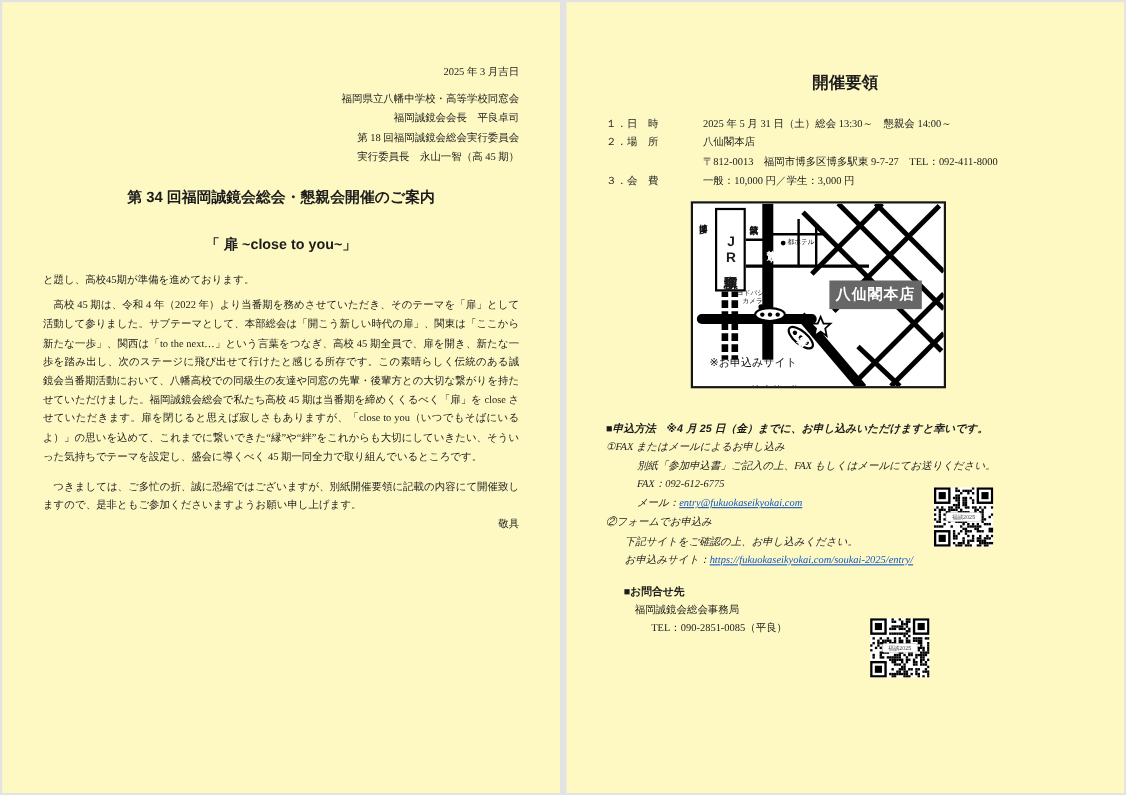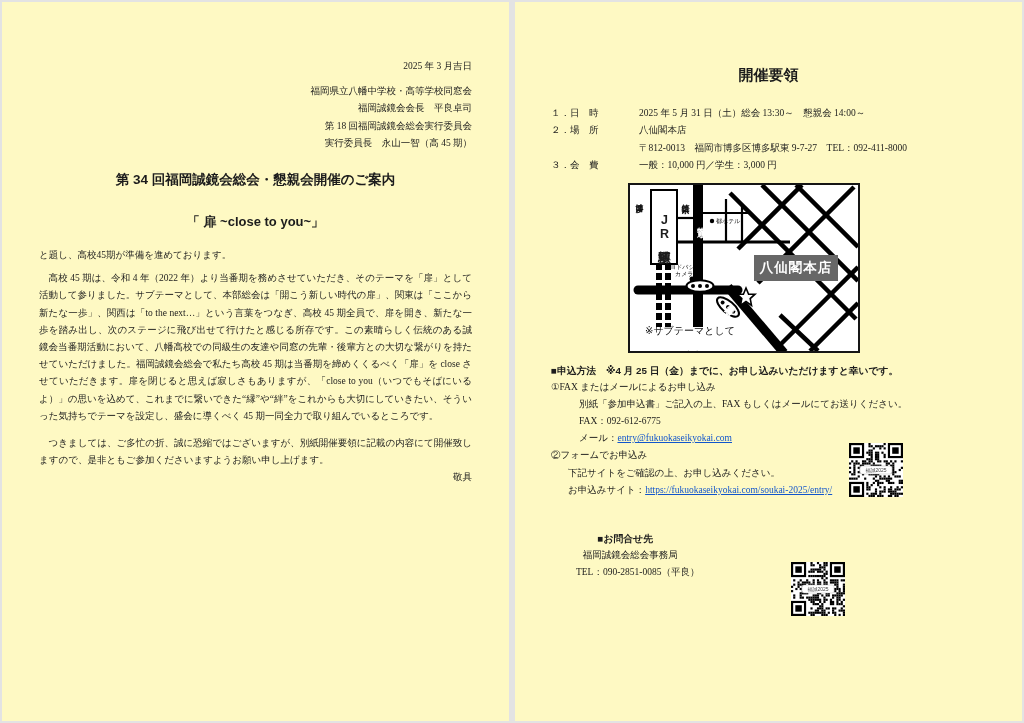--- a/index.html
+++ b/index.html
@@ -27,25 +27,25 @@
   .p1-keigu { margin-top:0px; text-align:right; }
 
   
   .p2-title { position:absolute; top:64px; left:0; width:100%; text-align:center;
               font-family:"Liberation Sans","DejaVu Sans",sans-serif; font-weight:bold; font-size:15px; }
   .p2-items { position:absolute; top:103px; left:36px; font-size:9.5px; line-height:17.4px; width:440px; }
   .p2-row { display:flex; }
   .p2-label { width:88px; flex:0 0 88px; }
   .p2-indent { padding-left:88px; }
 
-  .p2-apply { position:absolute; top:360px; left:36px; font-size:9.5px; line-height:17.1px; width:430px; }
+  .p2-apply { position:absolute; top:380px; left:36px; font-size:9.5px; line-height:17.1px; width:430px;font-style:italic; }
   .p2-head { font-family:"Liberation Sans","DejaVu Sans",sans-serif; font-weight:bold; font-size:9.8px; }
   .ind28 { padding-left:28px; }
   .ind17 { padding-left:17px; }
-  .p2-contact { position:absolute; top:528px; left:36px; font-size:9.5px; line-height:17.1px;text-align:center; }
+  .p2-contact { position:absolute; top:528px; left:52px; font-size:9.5px; line-height:17.1px; }
   .ind10 { padding-left:10px; }
   .ind25 { padding-left:25px; }
   a.doclink { color:#1155cc; text-decoration:underline; cursor:pointer; }
 
   .qr { position:absolute; width:54px; height:54px; }
   #qr1 { left:334px; top:441px; }
   #qr2 { left:276px; top:560px; }
 
   
   .map { position:absolute; left:113px; top:181px; width:232px; height:170px;
@@ -160,21 +160,21 @@
       <span class="station-txt">JR博多駅</span>
     </div>
     <div class="mlbl vert exit" style="left:4px; top:12px;">博多口</div>
     <div class="mlbl vert exit" style="left:50px; top:13px;">筑紫口</div>
     <div class="road-v-lbl">竹下通り</div>
     <div class="mlbl tiny" style="left:86px; top:33px;">都ホテル</div>
     <div class="mlbl tiny" style="left:40px; top:79px;">ヨドバシ</div>
     <div class="mlbl tiny" style="left:45px; top:86px;">カメラ</div>
     <div class="venue-box">八仙閣本店</div>
     <div class="street2-lbl">筑紫通り</div>
-    <div class="mlbl note" style="left:15px; top:141px;">※サブテーマとして</div>
+    <div class="mlbl note" style="left:15px; top:141px;">※お申込みサイト</div>
     <div class="mlbl note" style="left:52px; top:166px;">徒歩約5分</div>
   </div>
 
   <div class="p2-apply">
     <div class="p2-head">■申込方法　※4 月 25 日（金）までに、お申し込みいただけますと幸いです。</div>
     <div>①FAX またはメールによるお申し込み</div>
     <div class="ind28">別紙「参加申込書」ご記入の上、FAX もしくはメールにてお送りください。</div>
     <div class="ind28">FAX：092-612-6775</div>
     <div class="ind28">
       <span>メール：</span><a class="doclink">entry@fukuokaseikyokai.com</a>

